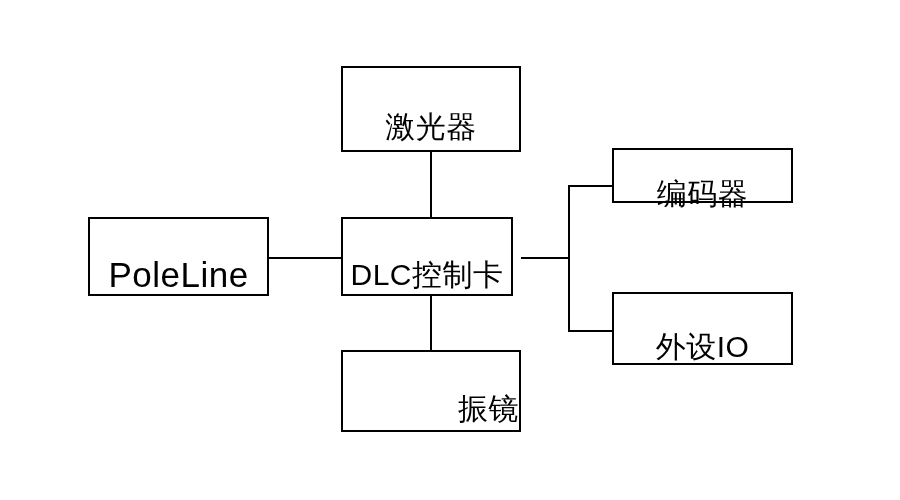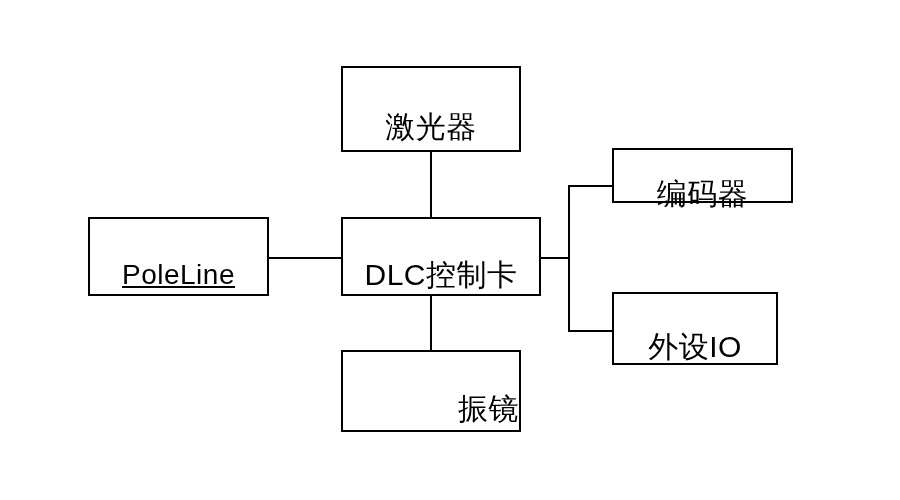--- a/index.html
+++ b/index.html
@@ -30,22 +30,21 @@
     display: block;
     line-height: 1;
     white-space: nowrap;
     letter-spacing: 0.5px;
     margin-top: 36px;
   }
   .cjk {
     font-size: 30px;
   }
   .latin {
-    font-size: 28px;
-    text-decoration: underline;
+    font-size: 35px;
   }
   .edge {
     position: absolute;
     background: #000000;
     z-index: 1;
   }
   .edge.h {
     height: 2px;
   }
   .edge.v {
@@ -72,29 +71,29 @@
   <div class="edge h" style="left:568px; top:330px; width:46px;"></div>
 
   <div class="node" style="left:88px; top:217px; width:181px; height:79px;">
     <span class="node-label latin">PoleLine</span>
   </div>
 
   <div class="node" style="left:341px; top:66px; width:180px; height:86px;">
     <span class="node-label cjk">激光器</span>
   </div>
 
-  <div class="node" style="left:341px; top:217px; width:200px; height:79px;">
+  <div class="node" style="left:341px; top:217px; width:172px; height:79px;">
     <span class="node-label cjk">DLC控制卡</span>
   </div>
 
   <div class="node" style="left:341px; top:350px; width:180px; height:82px;justify-content:flex-end;">
     <span class="node-label cjk">振镜</span>
   </div>
 
   <div class="node" style="left:612px; top:148px; width:181px; height:55px;">
     <span class="node-label cjk">编码器</span>
   </div>
 
-  <div class="node" style="left:612px; top:292px; width:166px; height:73px;">
+  <div class="node" style="left:612px; top:292px; width:181px; height:73px;">
     <span class="node-label cjk">外设IO</span>
   </div>
 
 </div>
 
 </body></html>

